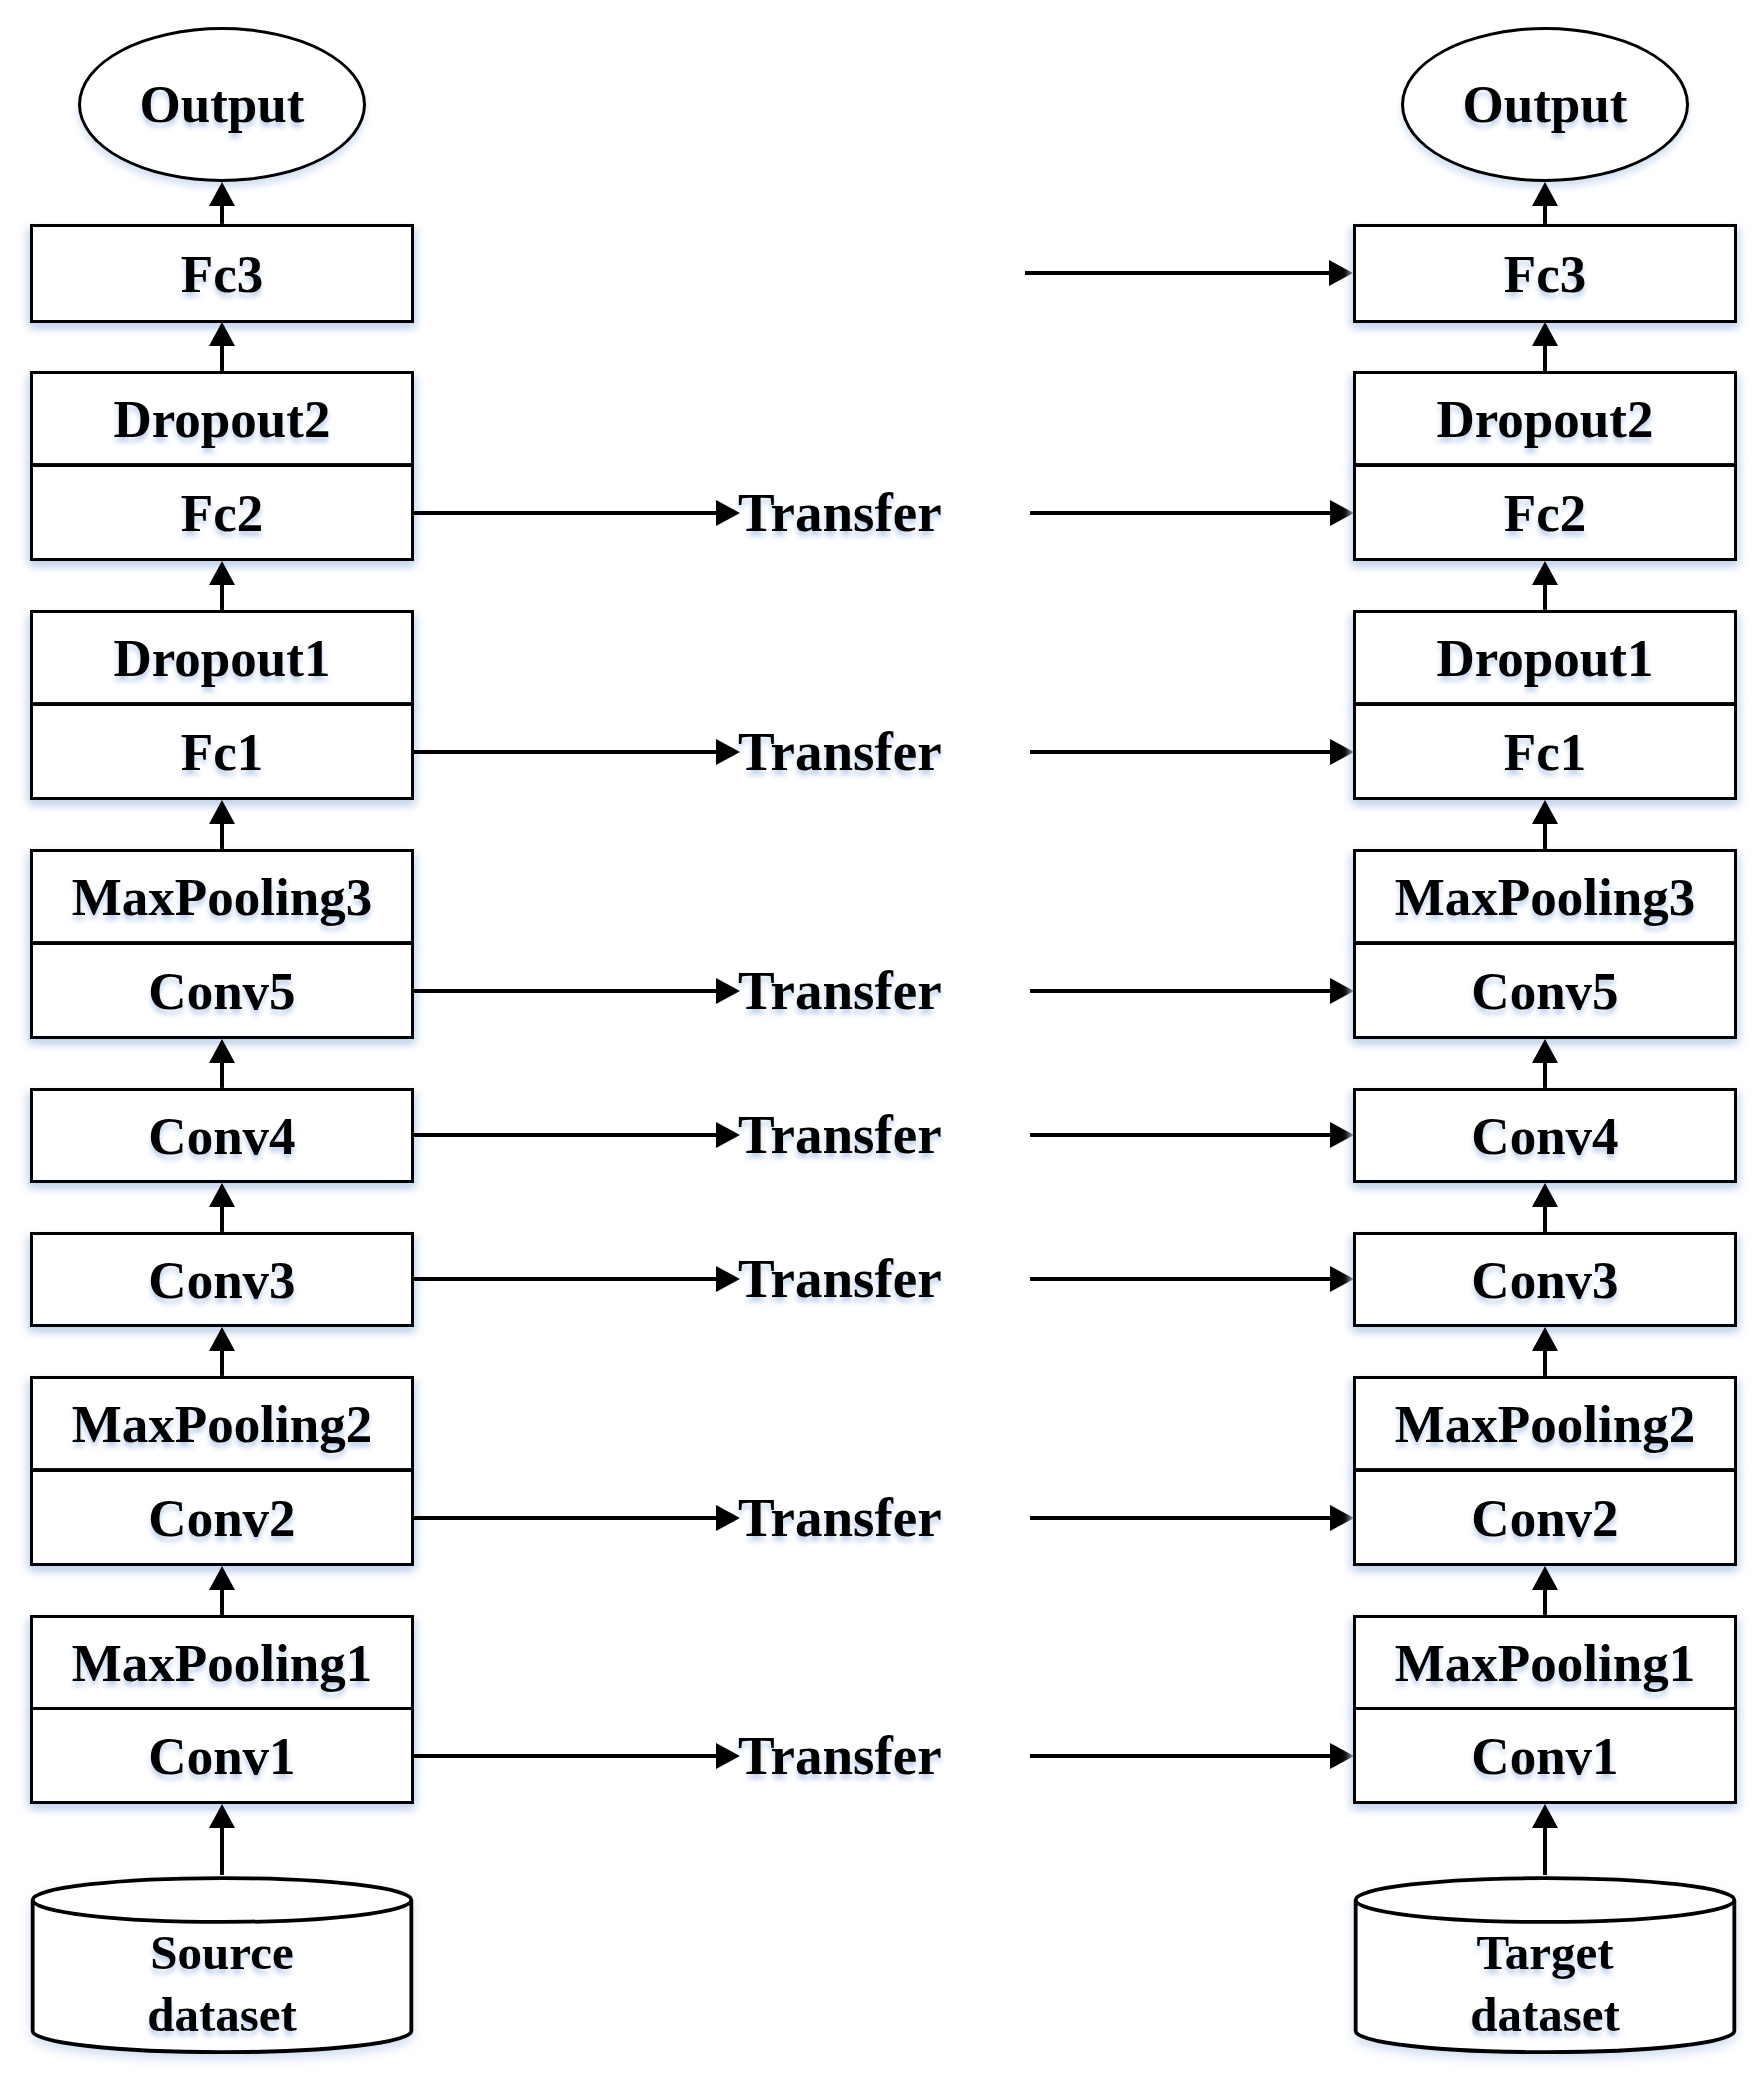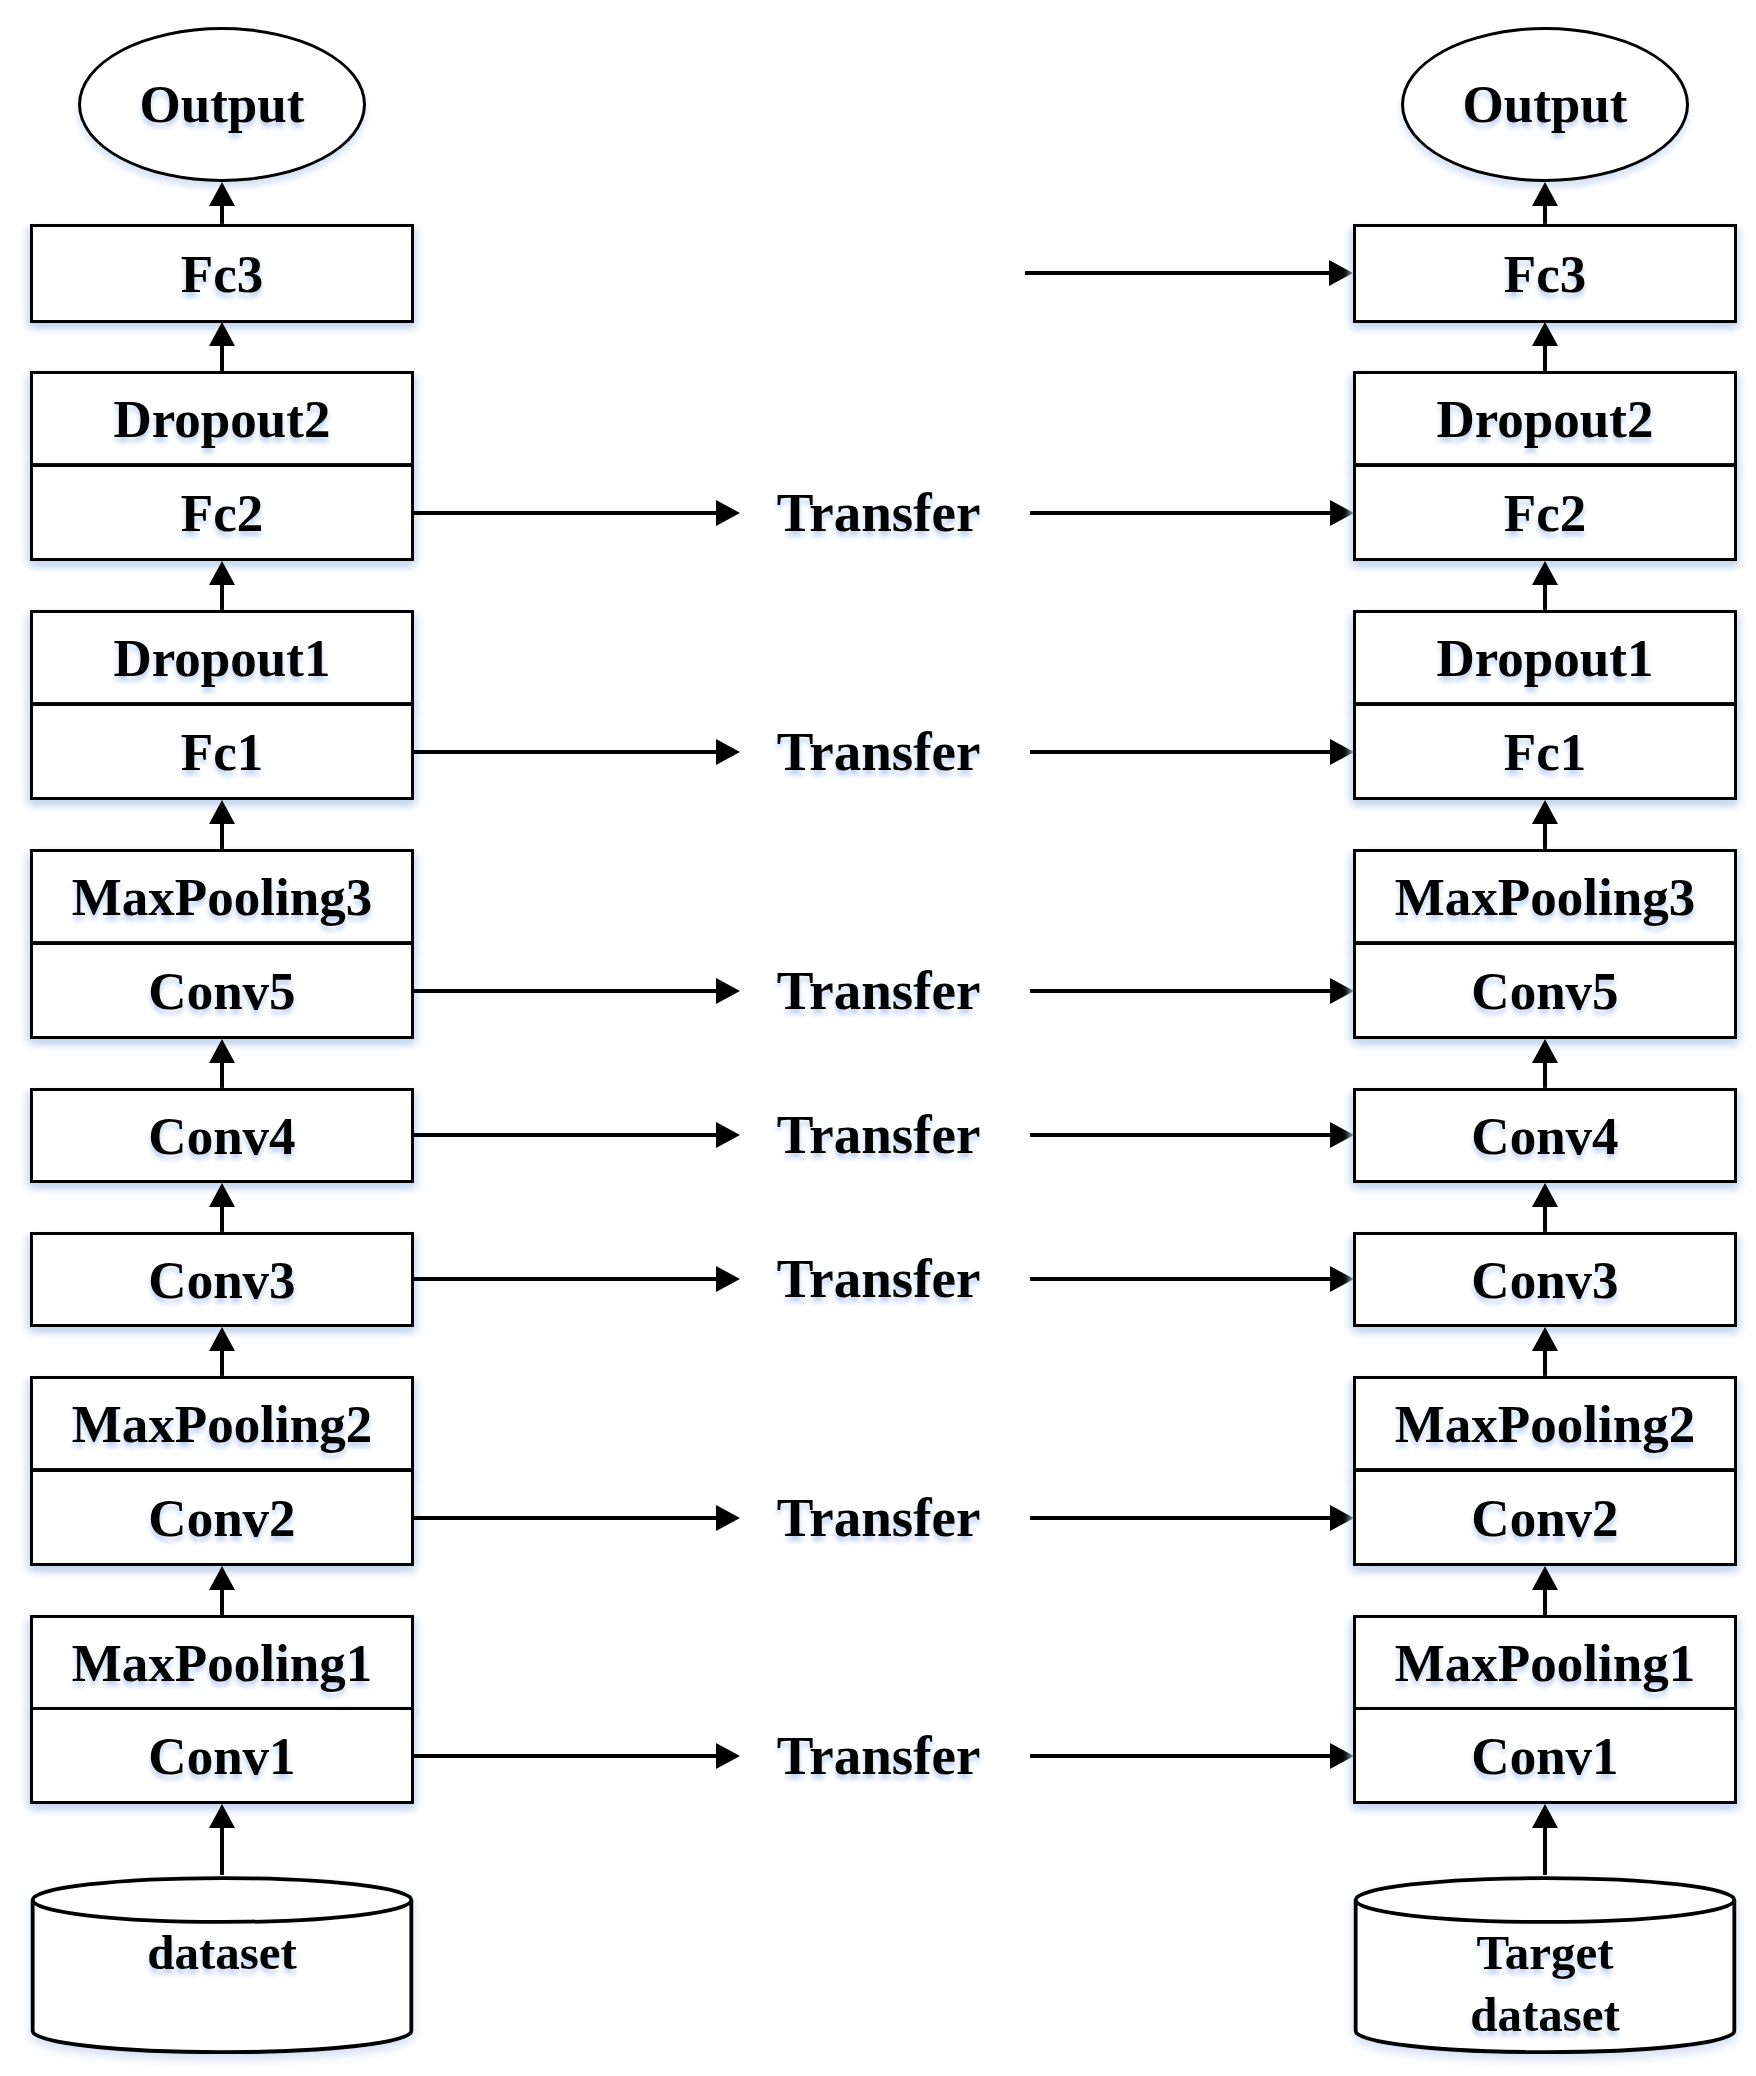--- a/index.html
+++ b/index.html
@@ -72,21 +72,20 @@
     border-left: 24px solid #000000;
   }
   .harrow::after {
     content: ""; position: absolute; left: 0; right: 21px; top: 10.6px;
     height: 4.5px; background: #000000;
   }
   .mid-label {
     position: absolute;
     left: 738px;
     width: 281px;
-    text-align: center;
     font-size: 55px;
     font-weight: bold;
     line-height: 76px;
     text-shadow: 0 5.3px 5.3px rgba(186,207,238,0.95);
     font-family: Liberation Serif, serif;
   }
   .random-label {
     position: absolute;
     left: 697px;
     top: 199px;
@@ -188,20 +187,21 @@
   </div>
 
   <div class="varrow va-left" style="top:1804px;height:71px;"></div>
 
   <div class="cylinder col-left">
     <svg width="384" height="181" viewBox="0 0 506 239">
       <path d="M 3 33 L 3 206 A 250 28 0 0 0 503 206 L 503 33" fill="#ffffff" stroke="#000000" stroke-width="5"></path>
       <ellipse cx="253" cy="33" rx="250" ry="29" fill="#ffffff" stroke="#000000" stroke-width="5"></ellipse>
     </svg>
     <div class="cylinder-text">
+      <div>Source</div>
       <div>dataset</div>
     </div>
   </div>
 
   <div class="harrow" style="top:260px;left:1025px;width:328px;"></div>
 
   <div class="harrow" style="top:500px;left:414px;width:326px;"></div>
   <div class="mid-label" style="top:475px;"><span>Transfer</span></div>
   <div class="harrow" style="top:500px;left:1030px;width:324px;"></div>
 

